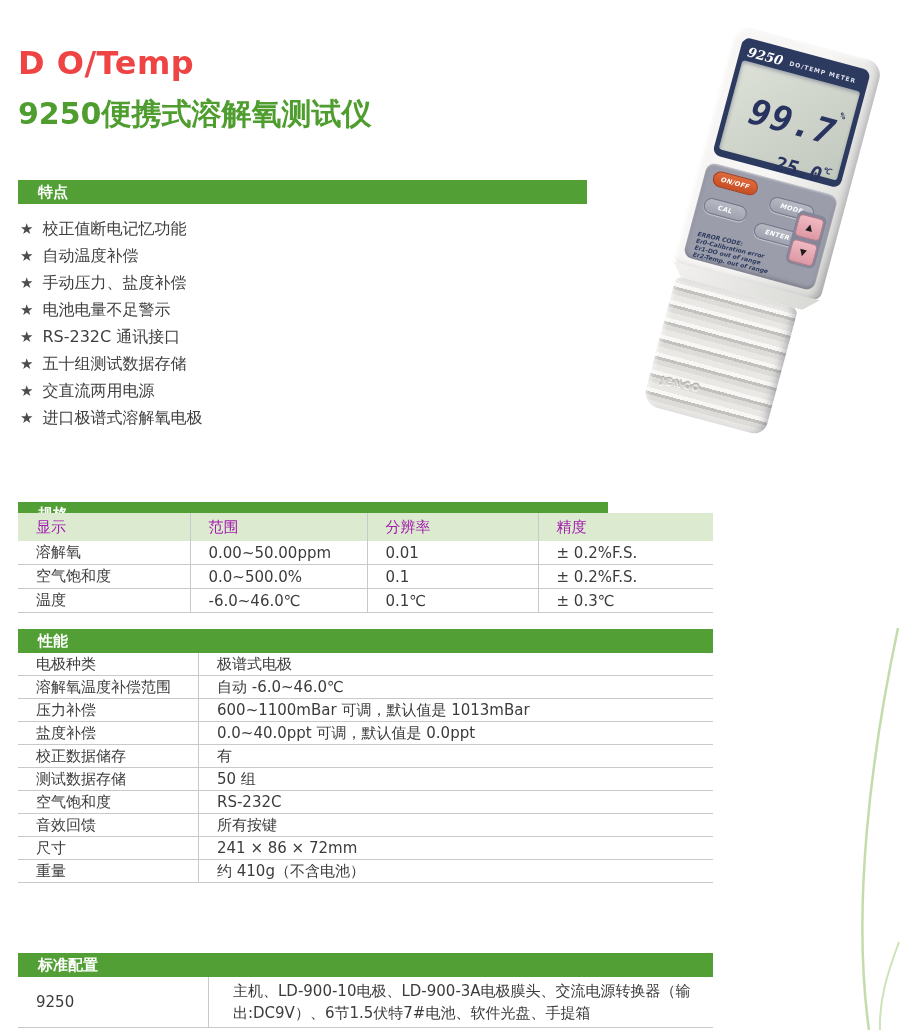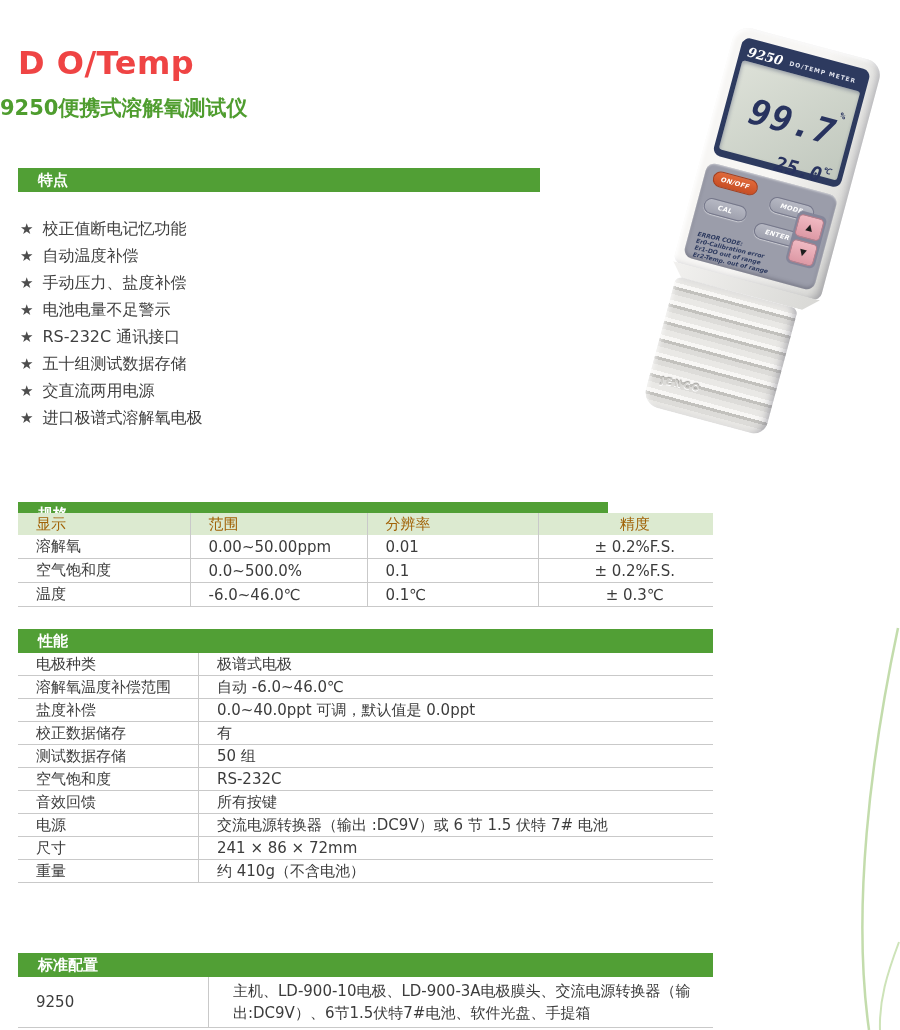--- a/index.html
+++ b/index.html
@@ -10,53 +10,53 @@
     color:#3c3c3c;
   }
   .page{position:absolute;inset:0;}
 
   
   .title1{
     position:absolute;left:18px;top:44px;
     font-size:32px;font-weight:bold;color:#ef4444;letter-spacing:0.5px;
   }
   .title2{
-    position:absolute;left:0;top:94px;
-    font-size:21px;font-weight:bold;color:#4f9d2f;
+    position:absolute;left:18px;top:94px;
+    font-size:30px;font-weight:bold;color:#4f9d2f;
   }
 
   
   .banner{
     position:absolute;left:18px;height:24px;line-height:24px;
     background:#519f35;color:#ffffff;font-size:15px;font-weight:bold;
     padding-left:20px;box-sizing:border-box;
   }
-  .banner-features{top:168px;width:522px;}
+  .banner-features{top:180px;width:569px;}
   .banner-specs{top:502px;width:590px;}
   .banner-perf{top:629px;width:695px;}
   .banner-config{top:953px;width:695px;}
 
   
   .features{
     position:absolute;left:20px;top:215px;width:560px;
     list-style:none;margin:0;padding:0;
     font-size:16px;color:#404040;
   }
   .features li{height:27px;line-height:27px;white-space:nowrap;}
   .star{color:#4d4d4d;font-size:15px;margin-right:9px;}
 
   
   table{border-collapse:collapse;table-layout:fixed;font-size:15px;color:#3c3c3c;}
   td,th{padding:0 0 0 18px;text-align:left;font-weight:normal;overflow:hidden;white-space:nowrap;}
 
   .spec-table{position:absolute;left:18px;top:513px;width:695px;}
-  .spec-table th{height:22px;background:#dcead0;color:#a16207;margin-left:28px;}
+  .spec-table th{height:28px;background:#dcead0;color:#a21caf;margin-left:28px;}
   .spec-table td{height:23px;}
   .spec-table th,.spec-table td{border-right:1px solid #c9c9c9;}
-  .spec-table th:last-child,.spec-table td:last-child{border-right:none;text-align:center;}
+  .spec-table th:last-child,.spec-table td:last-child{border-right:none;}
   .spec-table tbody tr{border-bottom:1px solid #c9c9c9;}
 
   .perf-table{position:absolute;left:18px;top:653px;width:695px;}
   .perf-table td{height:22px;border-bottom:1px solid #c9c9c9;}
   .perf-table td.lbl{width:162px;border-right:1px solid #c9c9c9;}
   .perf-table td.val{}
 
   .config-table{position:absolute;left:18px;top:977px;width:695px;}
   .config-table td{border-bottom:1px solid #c9c9c9;height:46px;}
   .config-table td.lbl{width:172px;border-right:1px solid #c9c9c9;}
@@ -191,42 +191,42 @@
     <tbody>
       <tr>
           <td class="lbl">电极种类</td>
           <td class="val">极谱式电极</td>
         </tr>
       <tr>
           <td class="lbl">溶解氧温度补偿范围</td>
           <td class="val">自动 -6.0~46.0℃</td>
         </tr>
       <tr>
+          <td class="lbl">压力补偿</td>
+          <td class="val">600~1100mBar 可调，默认值是 1013mBar</td>
+        </tr>
+      <tr>
           <td class="lbl">盐度补偿</td>
           <td class="val">0.0~40.0ppt 可调，默认值是 0.0ppt</td>
         </tr>
       <tr>
           <td class="lbl">校正数据储存</td>
           <td class="val">有</td>
         </tr>
       <tr>
           <td class="lbl">测试数据存储</td>
           <td class="val">50 组</td>
         </tr>
       <tr>
           <td class="lbl">空气饱和度</td>
           <td class="val">RS-232C</td>
         </tr>
       <tr>
           <td class="lbl">音效回馈</td>
           <td class="val">所有按键</td>
-        </tr>
-      <tr>
-          <td class="lbl">电源</td>
-          <td class="val">交流电源转换器（输出 :DC9V）或 6 节 1.5 伏特 7# 电池</td>
         </tr>
       <tr>
           <td class="lbl">尺寸</td>
           <td class="val">241 × 86 × 72mm</td>
         </tr>
       <tr>
           <td class="lbl">重量</td>
           <td class="val">约 410g（不含电池）</td>
         </tr>
     </tbody>

